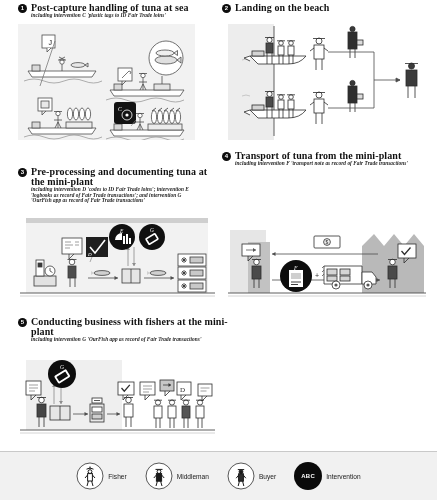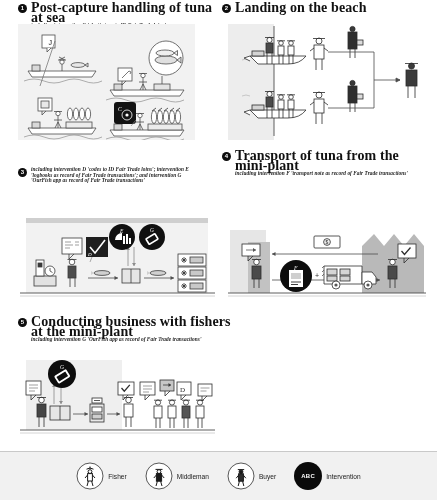--- a/index.html
+++ b/index.html
@@ -18,21 +18,21 @@
   .sec-head .bullet{
     position:absolute;left:0;top:1px;
     width:9px;height:9px;border-radius:50%;
     background:#0d0d0d;color:#ffffff;
     font-family:"Liberation Sans",sans-serif;
     font-size:6px;line-height:9px;text-align:center;
     font-weight:700;
   }
   .sec-head .title{
     margin-left:13px;
-    font-size:14px;line-height:10px;
+    font-size:10px;line-height:10px;
     font-weight:700;
     letter-spacing:.1px;
     color:#111;
   }
   .sec-head .subtitle{
     margin-left:13px;
     font-size:5.3px;line-height:5.6px;
     font-style:italic;font-weight:700;
     color:#1b1b1b;
     letter-spacing:.05px;
@@ -285,20 +285,21 @@
         <rect x="178" y="46" width="11" height="16" fill="#3b3b3b"></rect>
         <circle cx="183.5" cy="42" r="3" fill="#3b3b3b"></circle>
         <path d="M177 39.5 l13 0" stroke="#2b2b2b"></path>
         <path d="M180 62 l0 12 M187 62 l0 12"></path>
       </g>
     </svg>
   </div>
 
   <div class="sec-head" style="left:18px;top:167px;width:200px;">
     <div class="bullet">3</div>
+    <div class="title">Pre-processing and documenting tuna at the mini-plant</div>
     <div class="subtitle">including intervention D 'codes to ID Fair Trade loins'; intervention E</div>
     <div class="subtitle">'logbooks as record of Fair Trade transactions'; and intervention G</div>
     <div class="subtitle">'OurFish app as record of Fair Trade transactions'</div>
   </div>
 
   <div class="sec-head" style="left:222px;top:151px;width:205px;">
     <div class="bullet">4</div>
     <div class="title">Transport of tuna from the mini-plant</div>
     <div class="subtitle">including intervention F 'transport note as record of Fair Trade transactions'</div>
   </div>

